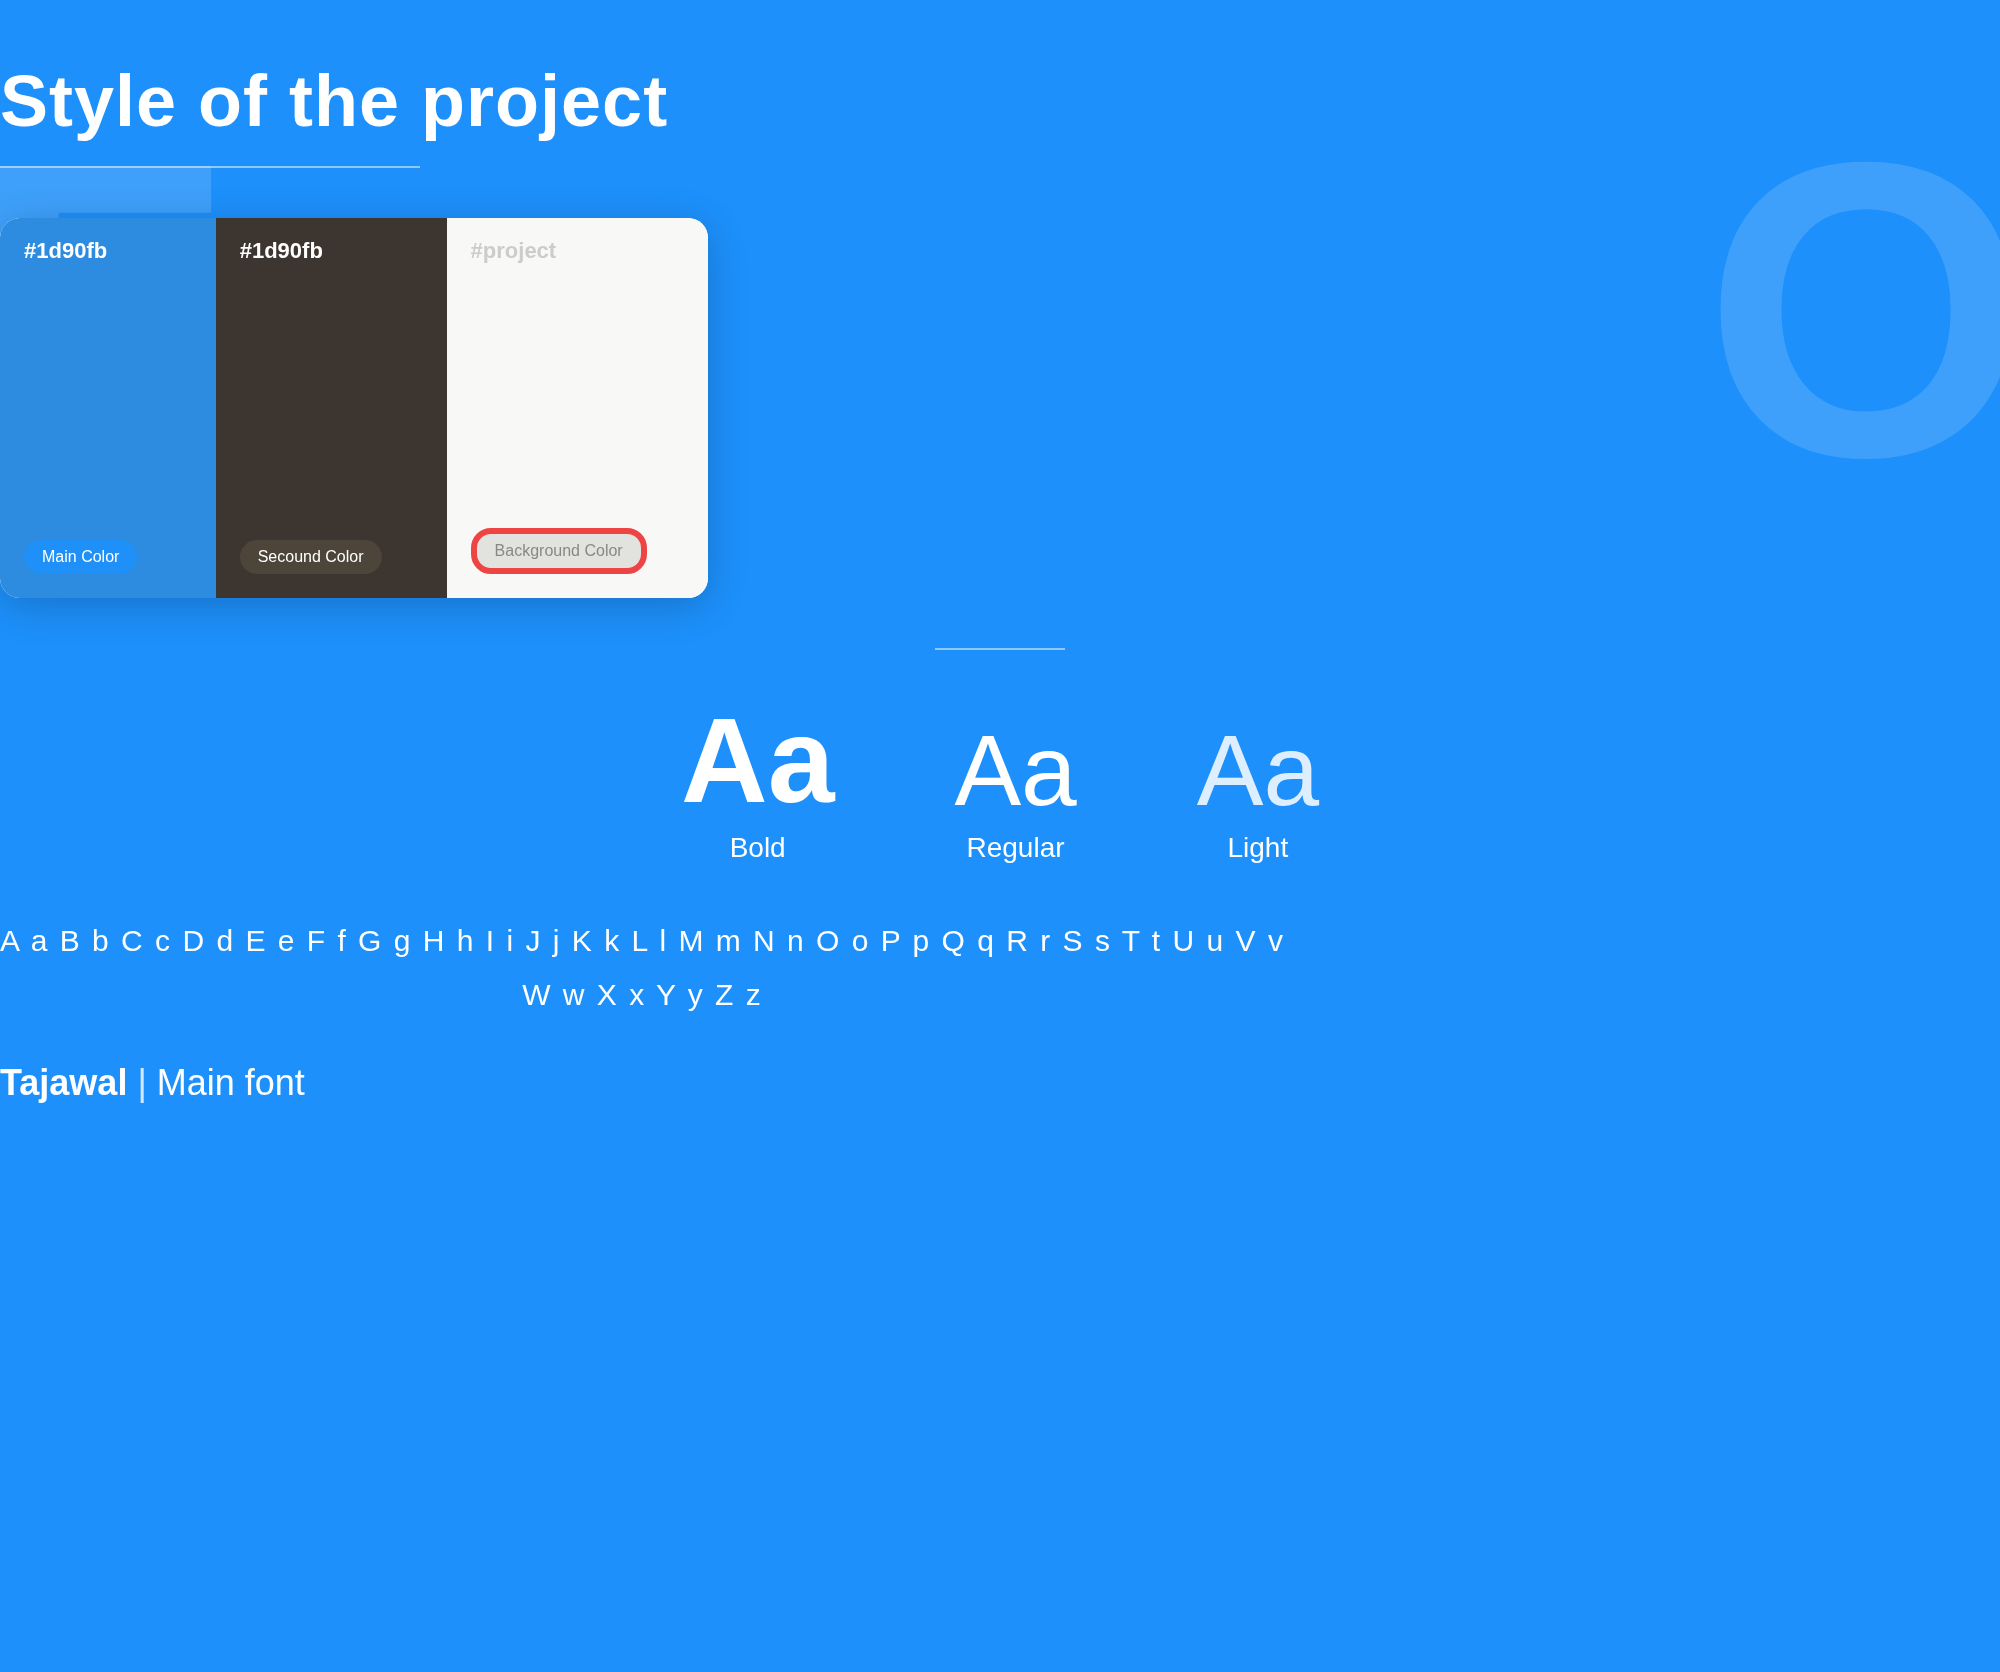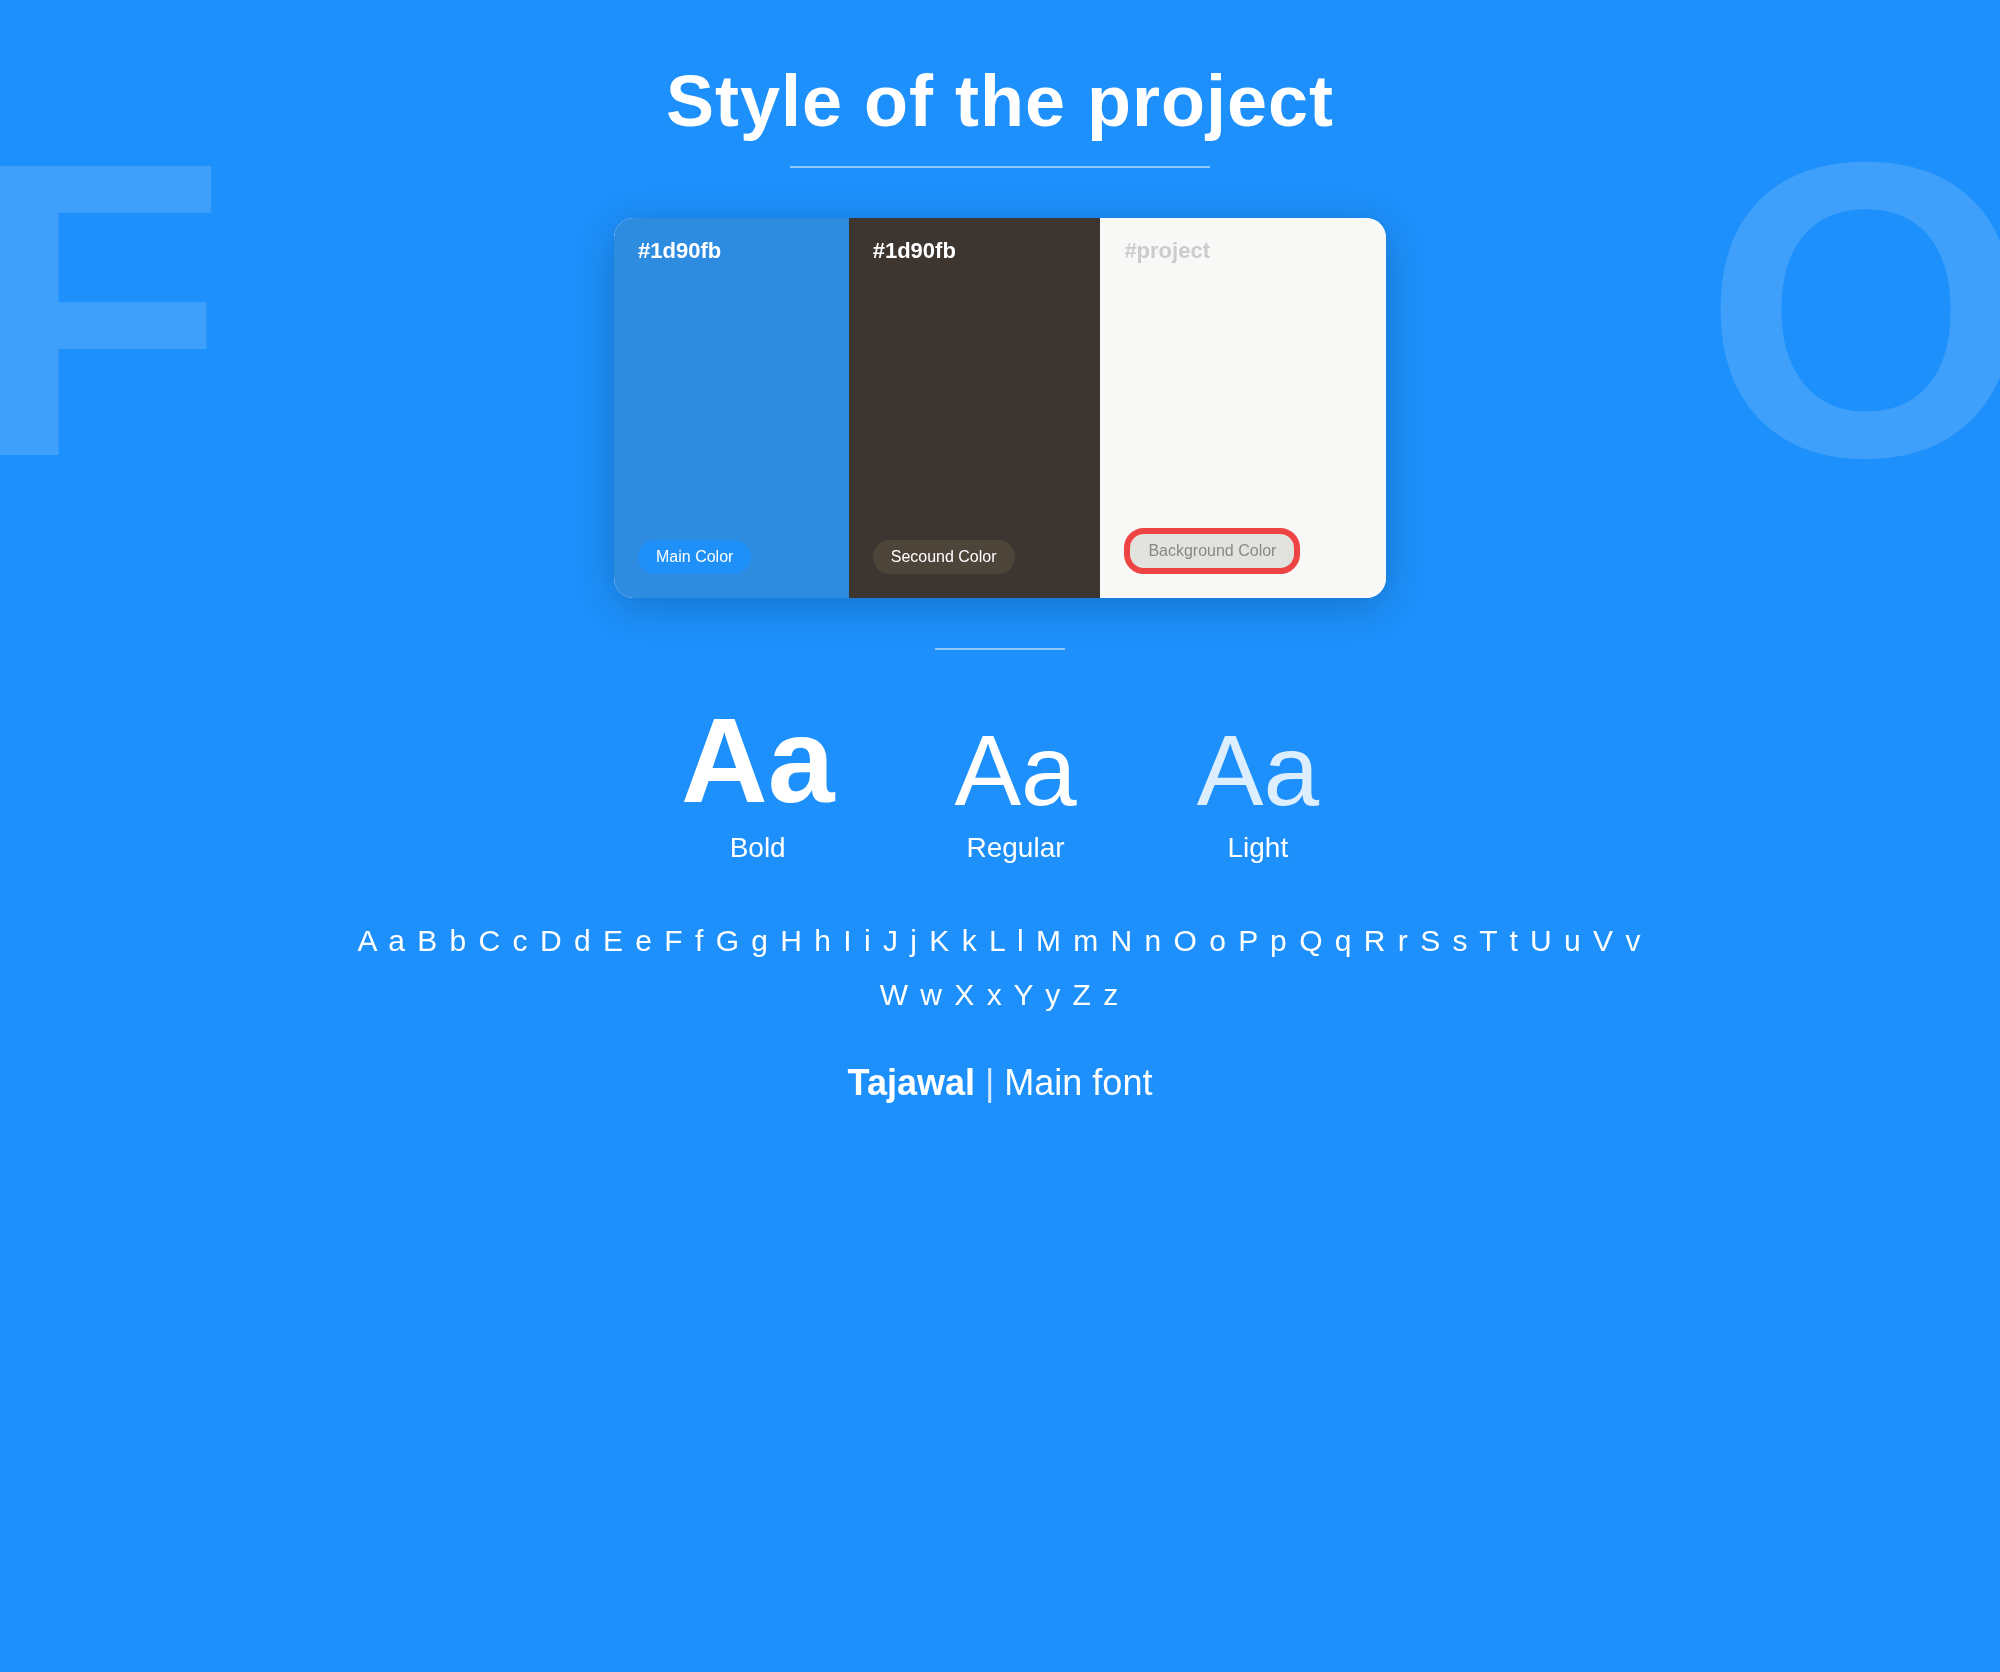--- a/index.html
+++ b/index.html
@@ -32,21 +32,21 @@
       right: -30px;
       top: 100px;
       font-size: 420px;
     }
 
     .page-wrapper {
       width: 100%;
       height: 100%;
       display: flex;
       flex-direction: column;
-      align-items: center;
+      align-items: flex-start;
       padding-top: 60px;
       position: relative;
       z-index: 1;
     }
 
     
     .page-title {
       font-size: 72px;
       font-weight: 700;
       color: #ffffff;
@@ -69,21 +69,21 @@
       margin: 0 auto 50px auto;
     }
 
     
     .swatches-container {
       display: flex;
       align-items: stretch;
       border-radius: 20px;
       overflow: hidden;
       box-shadow: 0 8px 40px rgba(0,0,0,0.2);
-      width: 772px;
+      width: 708px;
       height: 380px;
       margin-bottom: 50px;
       background: #fff;
     }
 
     .swatch {
       flex: 1;
       display: flex;
       flex-direction: column;
       justify-content: space-between;

